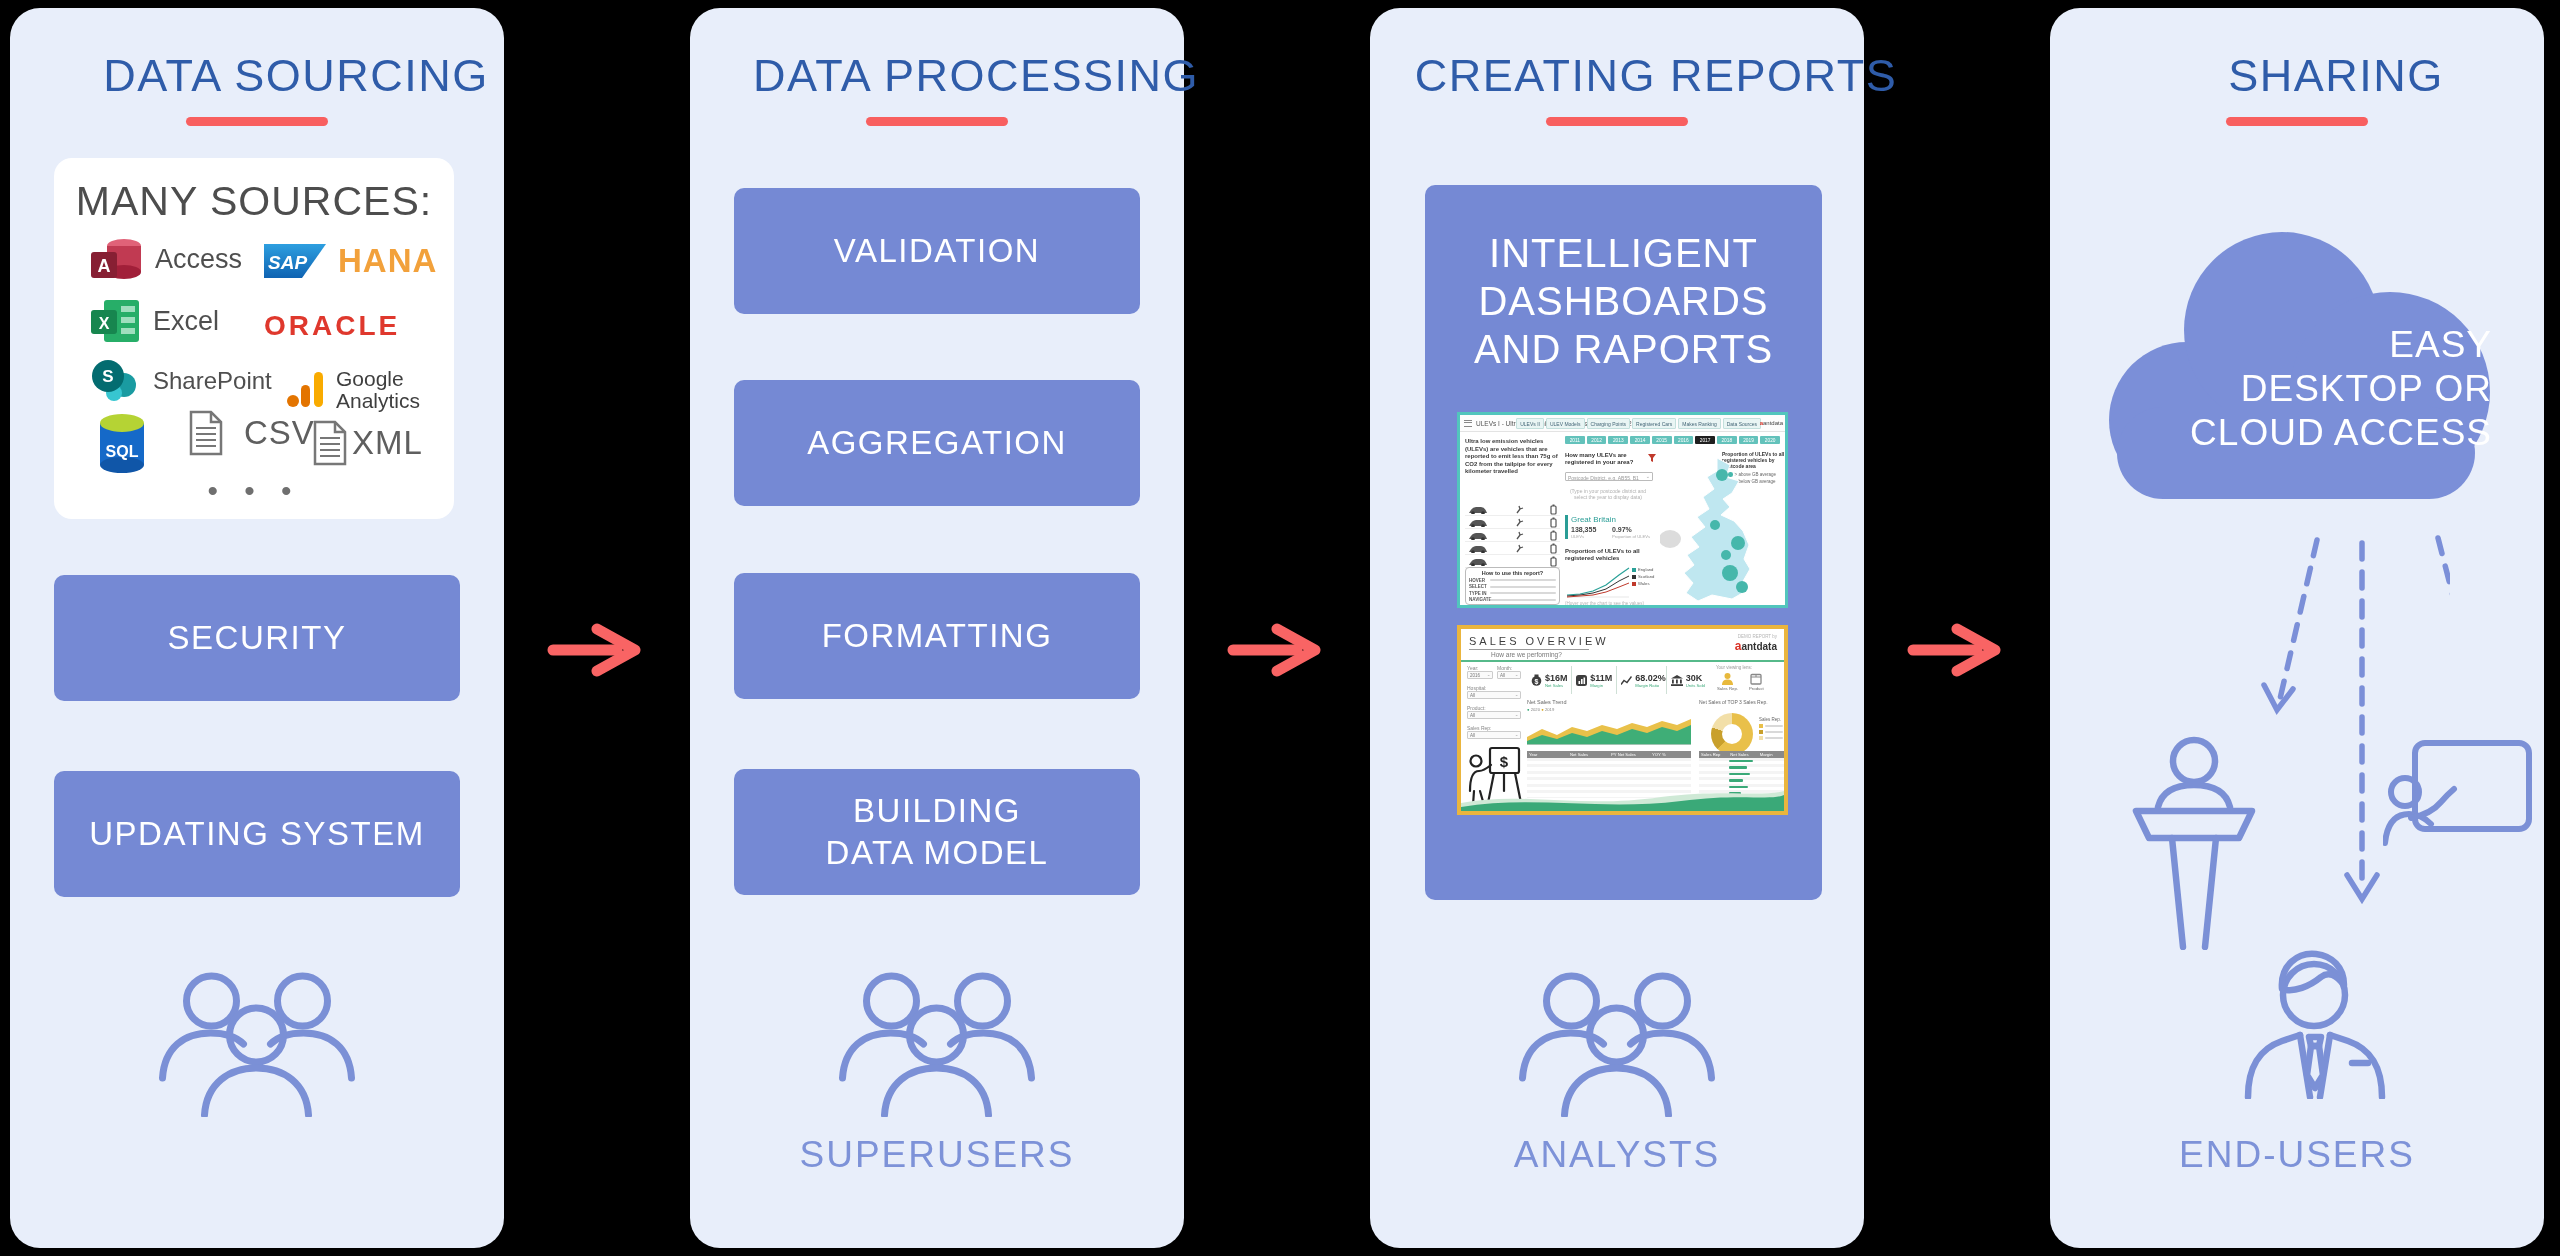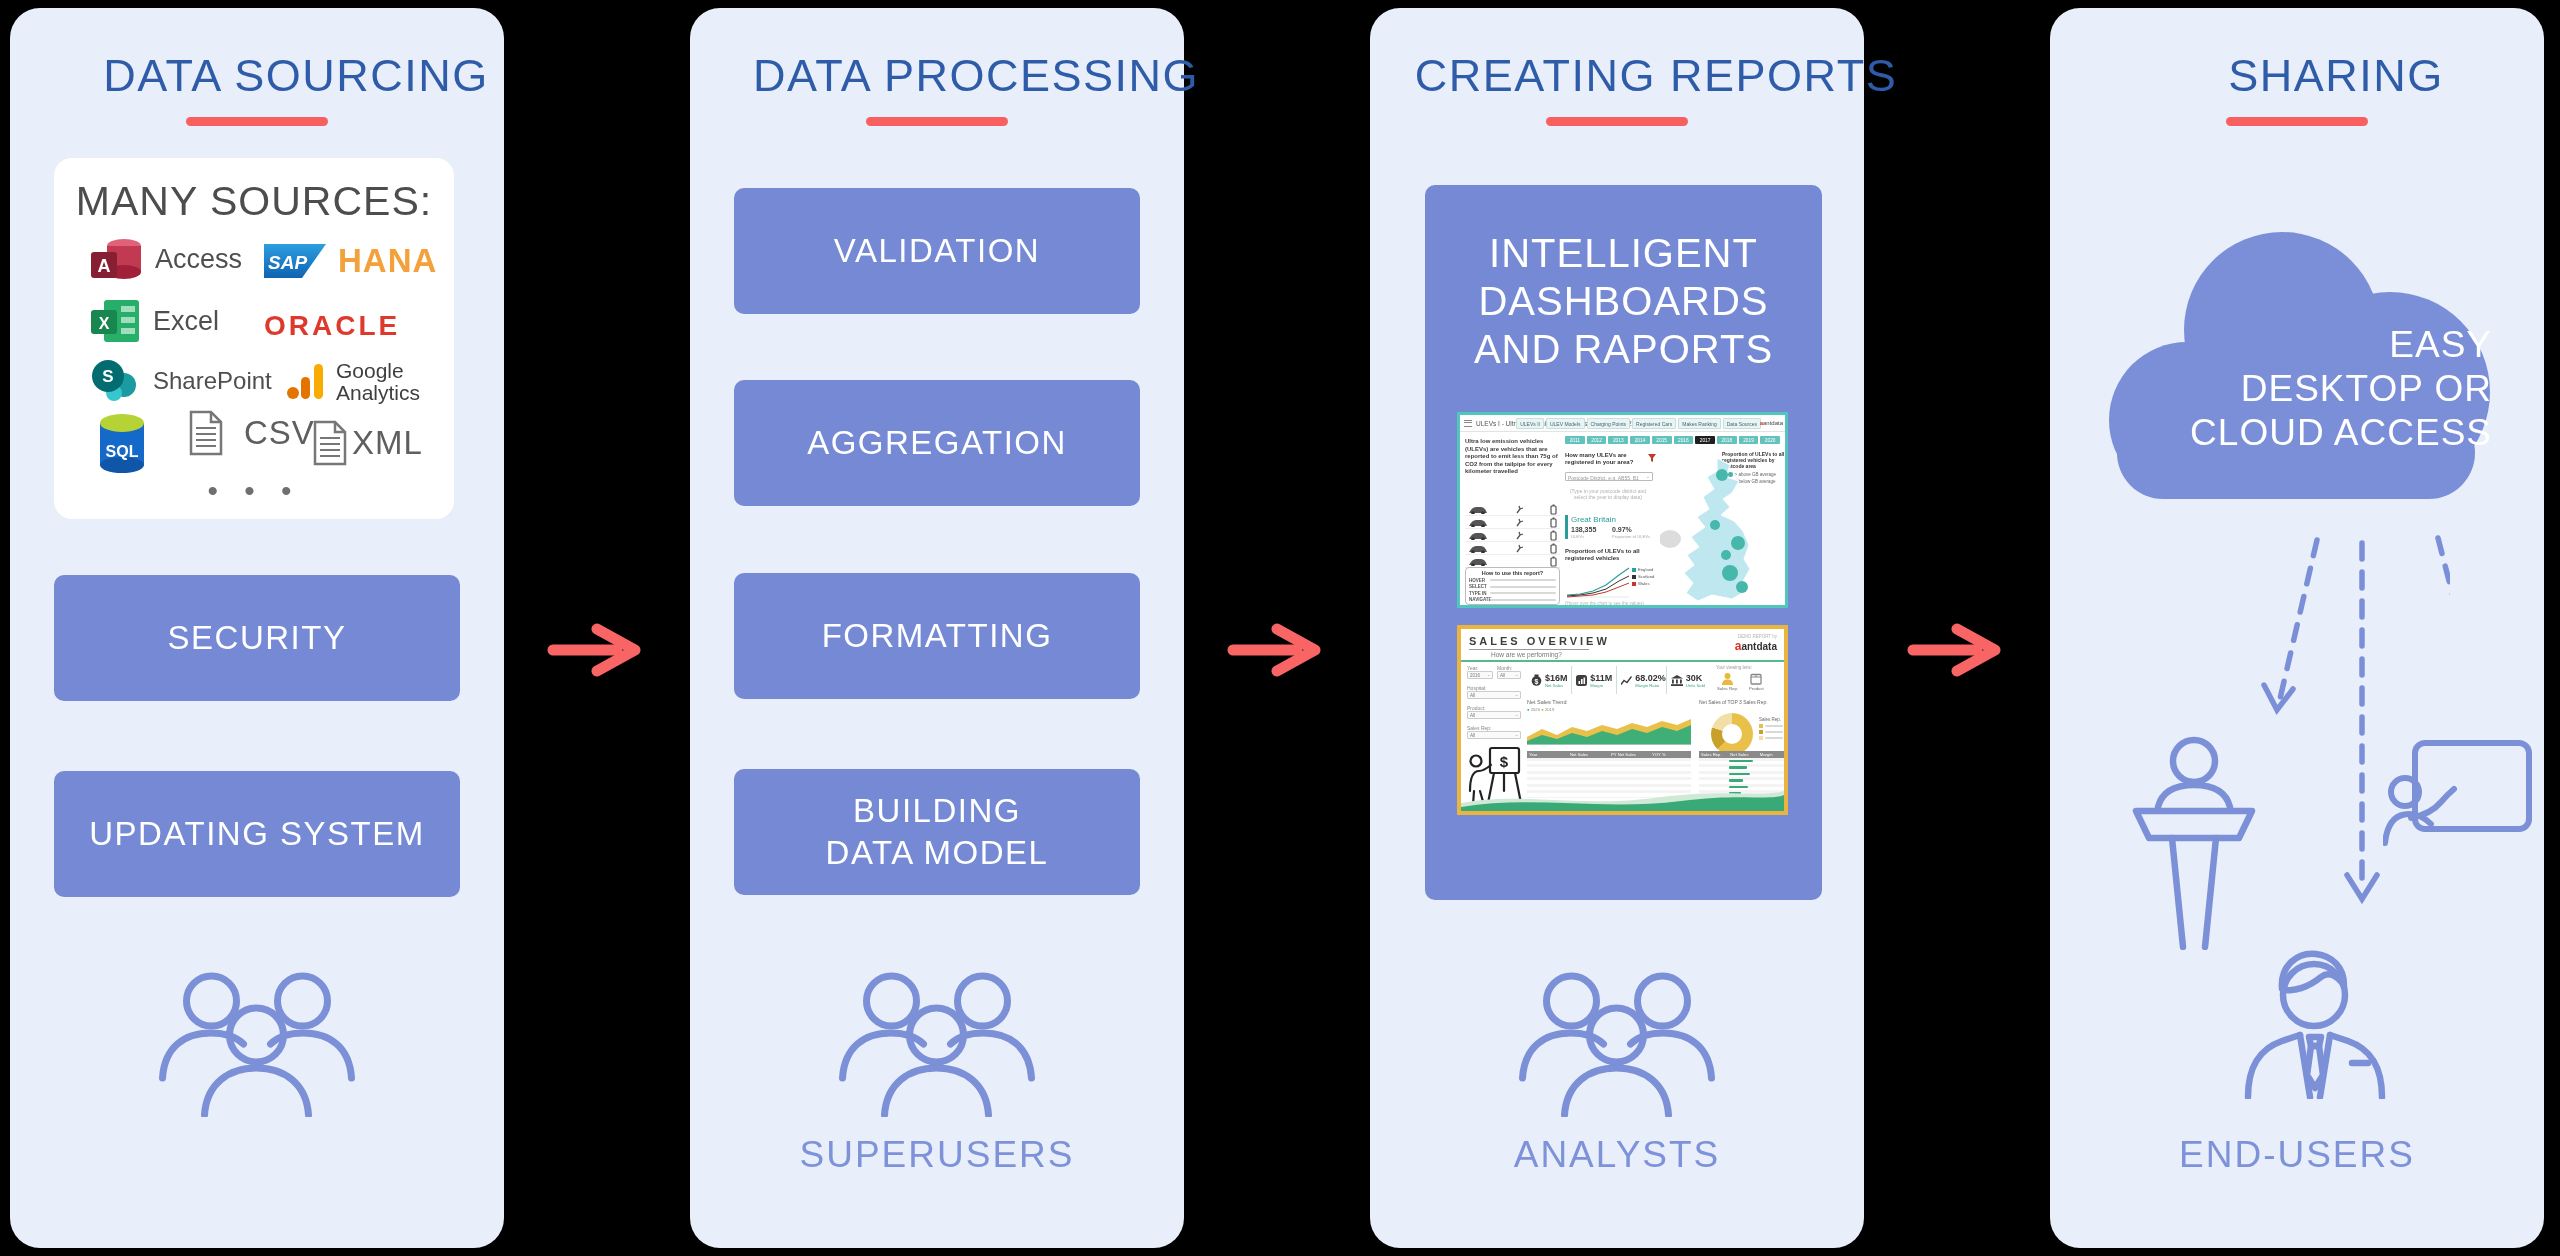--- a/index.html
+++ b/index.html
@@ -95,21 +95,21 @@
   .udb-map-caption { position:absolute; left:262px; top:36px; width:64px; font-size:5px;
                      font-weight:700; color:#333; line-height:6px; }
   .udb-map-leg { position:absolute; left:268px; top:57px; }
   .udb-map-leg div { display:flex; align-items:center; gap:2px; font-size:4.5px; color:#666; margin-bottom:1.5px; }
   .dot { width:4.5px; height:4.5px; border-radius:50%; display:inline-block; }
   .udb-map { position:absolute; left:200px; top:40px; }
 
   
   .sdb { position:absolute; left:32px; top:440px; width:331px; height:190px; background:#fff;
          border:4px solid #eab53e; overflow:hidden; }
-  .sdb-title { position:absolute; left:8px; top:6px; font-size:11px; font-weight:700;
+  .sdb-title { position:absolute; left:8px; top:6px; font-size:11px; font-weight:400;
                letter-spacing:3px; color:#3d3d3d; }
   .sdb-sub { position:absolute; left:30px; top:22px; font-size:6.5px; color:#777; }
   .sdb-subline { position:absolute; left:8px; top:20px; width:120px; height:1px; background:#9a9a9a; }
   .sdb-brand-note { position:absolute; right:7px; top:5px; font-size:4.5px; color:#b5b5b5; }
   .sdb-brand { position:absolute; right:7px; top:10px; font-size:10px; font-weight:700; color:#333; }
   .sdb-brand .ra { color:#d93025; font-size:12px; }
   .sdb-divider { position:absolute; left:0; right:0; top:31px; height:1.5px; background:#56b98a; }
   .sdb-flabel { font-size:5px; color:#888; }
   .sdb-select { height:8px; border:0.7px solid #ccc; background:#fafafa; border-radius:1px;
                 font-size:4.5px; color:#777; padding:1px 2px; position:relative; }
@@ -206,21 +206,21 @@
       <div class="src" style="left:35px; top:202px;">
         <svg width="52" height="42">
           <circle cx="35" cy="25" r="12" fill="#1a9ba1"></circle>
           <circle cx="25" cy="33" r="8" fill="#37c6d0"></circle>
           <circle cx="19" cy="16" r="16" fill="#036c70"></circle>
           <text x="19" y="22" font-size="17" font-weight="bold" fill="#fff" text-anchor="middle">S</text>
         </svg>
         <span class="src-label" style="font-size:24px">SharePoint</span>
       </div>
 
-      <div class="src" style="left:232px; top:202px;">
+      <div class="src" style="left:232px; top:210px;">
         <svg width="38" height="36">
           <circle cx="7" cy="29" r="6" fill="#e37400"></circle>
           <rect x="15" y="13" width="9" height="22" rx="4.5" fill="#e37400"></rect>
           <rect x="28" y="0" width="9" height="35" rx="4.5" fill="#f9ab00"></rect>
         </svg>
         <span class="ga-label">
           <div>Google</div>
           <div>Analytics</div>
         </span>
       </div>

